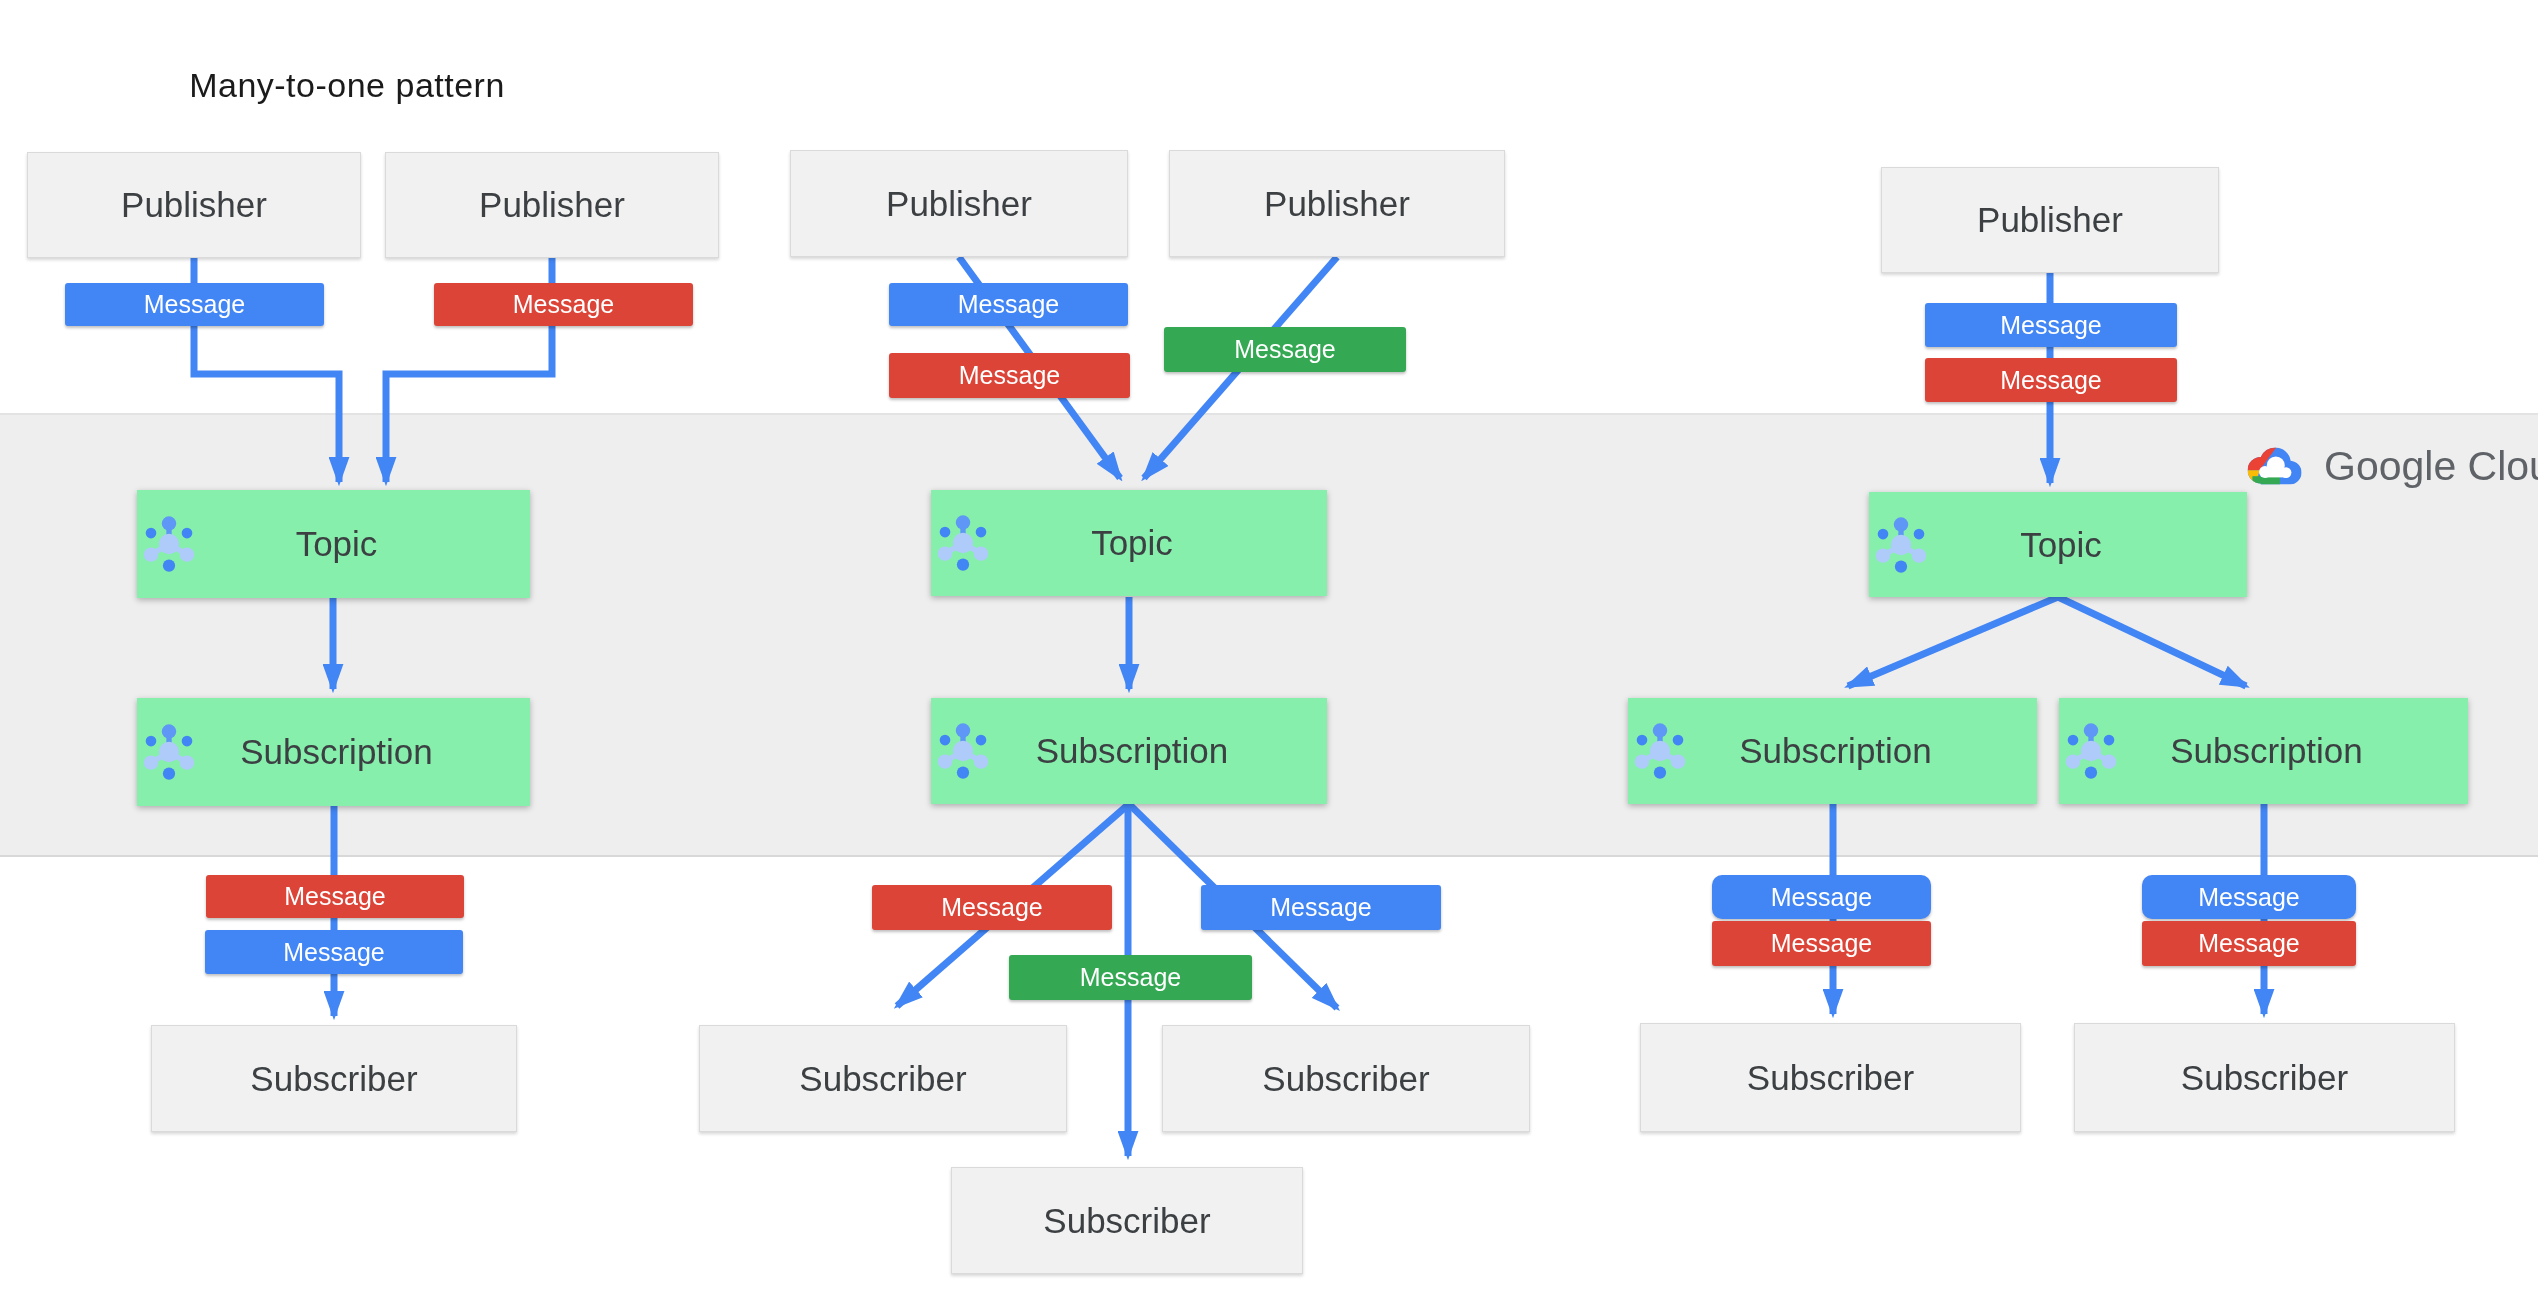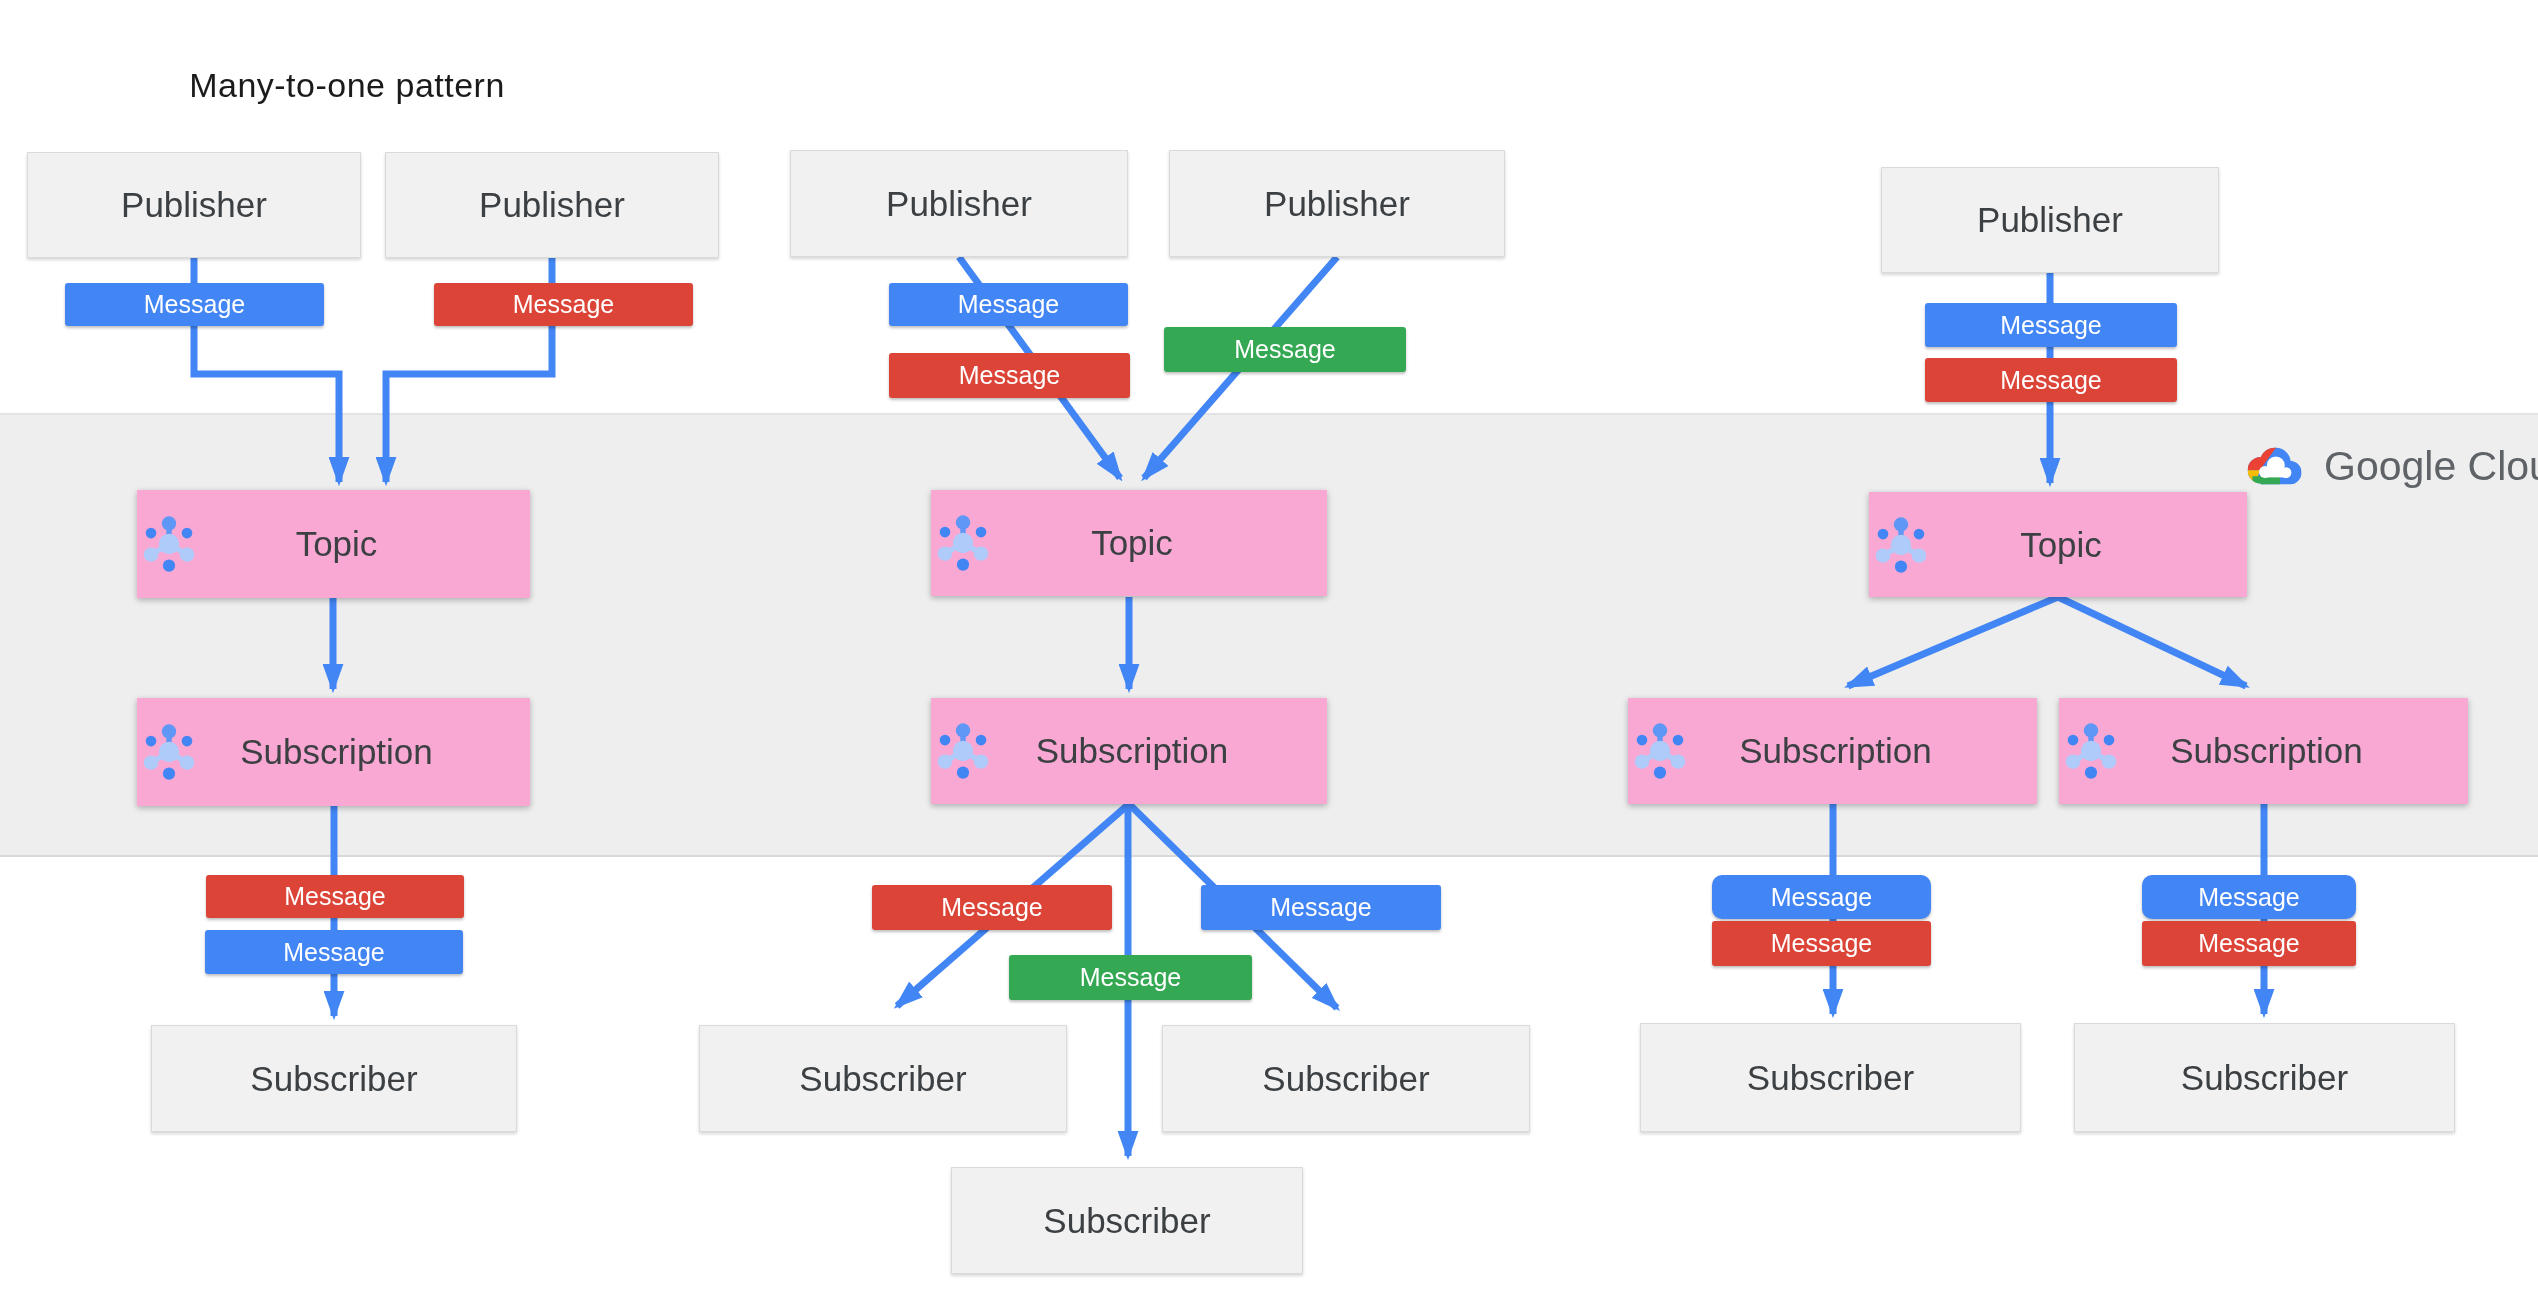--- a/index.html
+++ b/index.html
@@ -56,21 +56,21 @@
     box-sizing: border-box;
     z-index: 3;
   }
   .node.plain {
     background: #f1f1f1;
     border: 1px solid #dadada;
     box-shadow: 0 2px 3px rgba(0,0,0,0.16);
     justify-content: center;
   }
   .node.card {
-    background: #f9a8d4;
+    background: #86efac;
     box-shadow: 0 2px 6px rgba(0,0,0,0.28);
     padding-right: 58px;
   }
   .node .label {
     font-size: 35px;
     color: #3c4043;
     white-space: nowrap;
   }
   .node.card .label {
     flex: 1;

